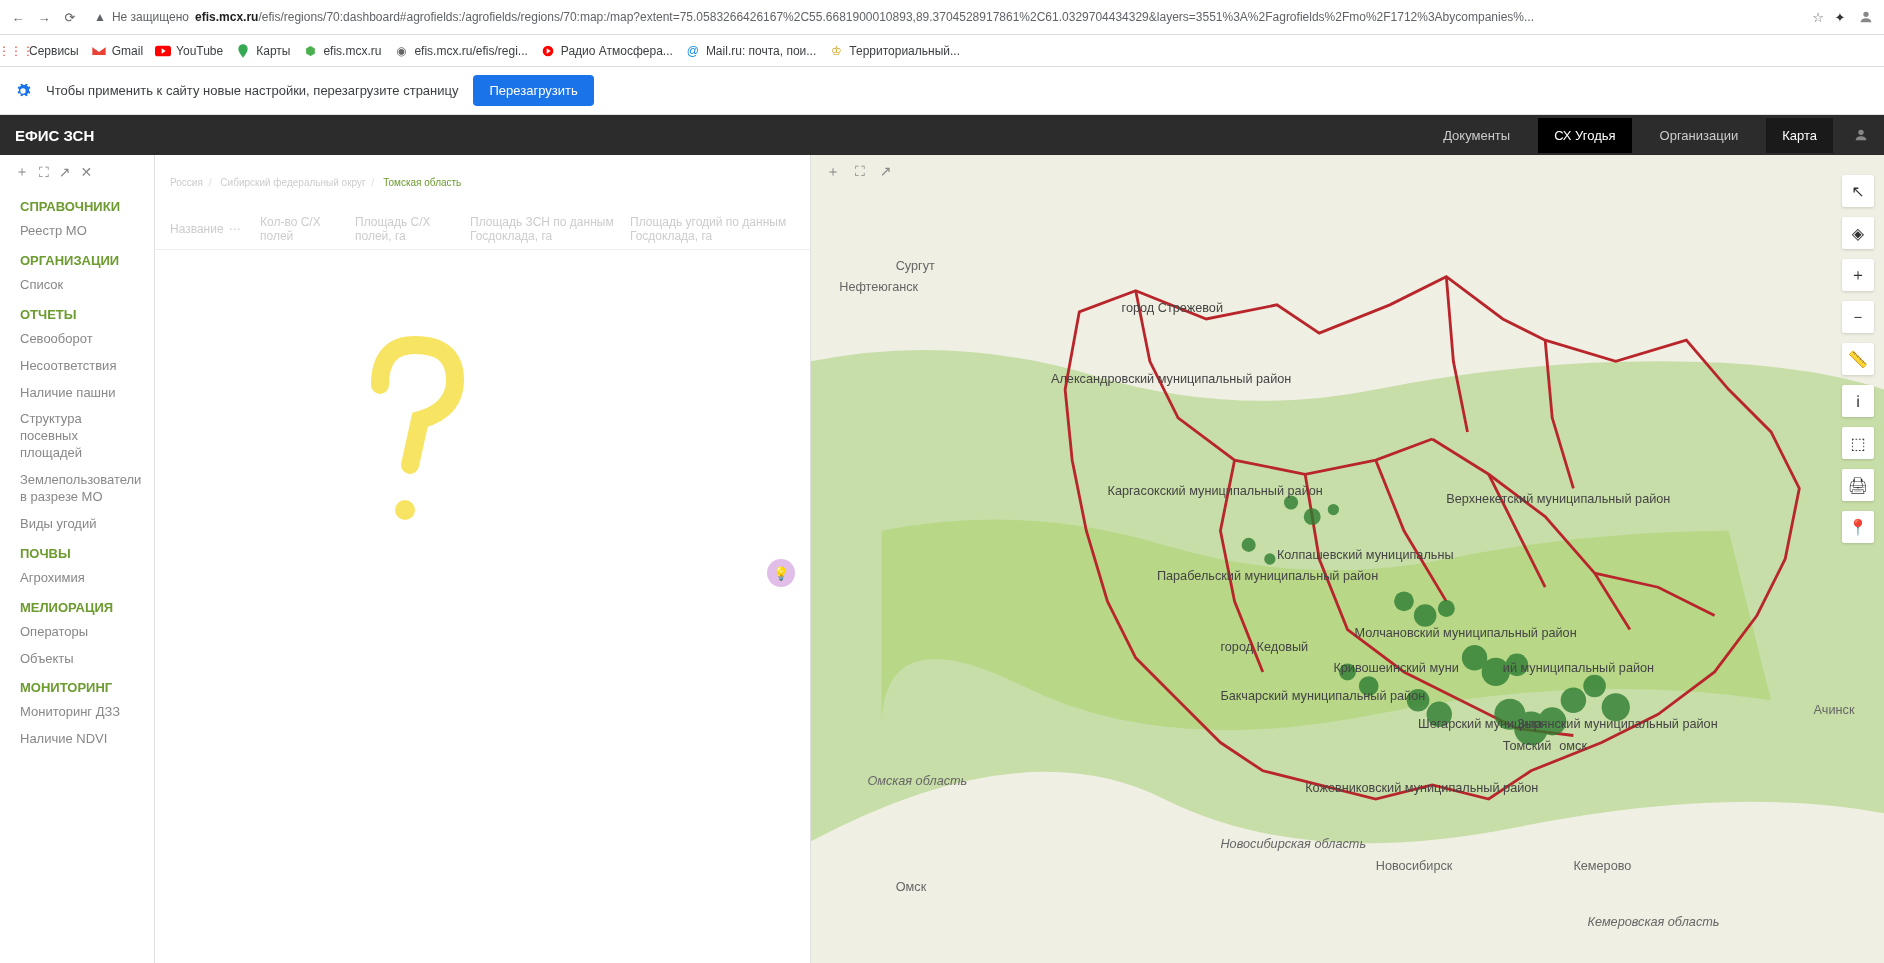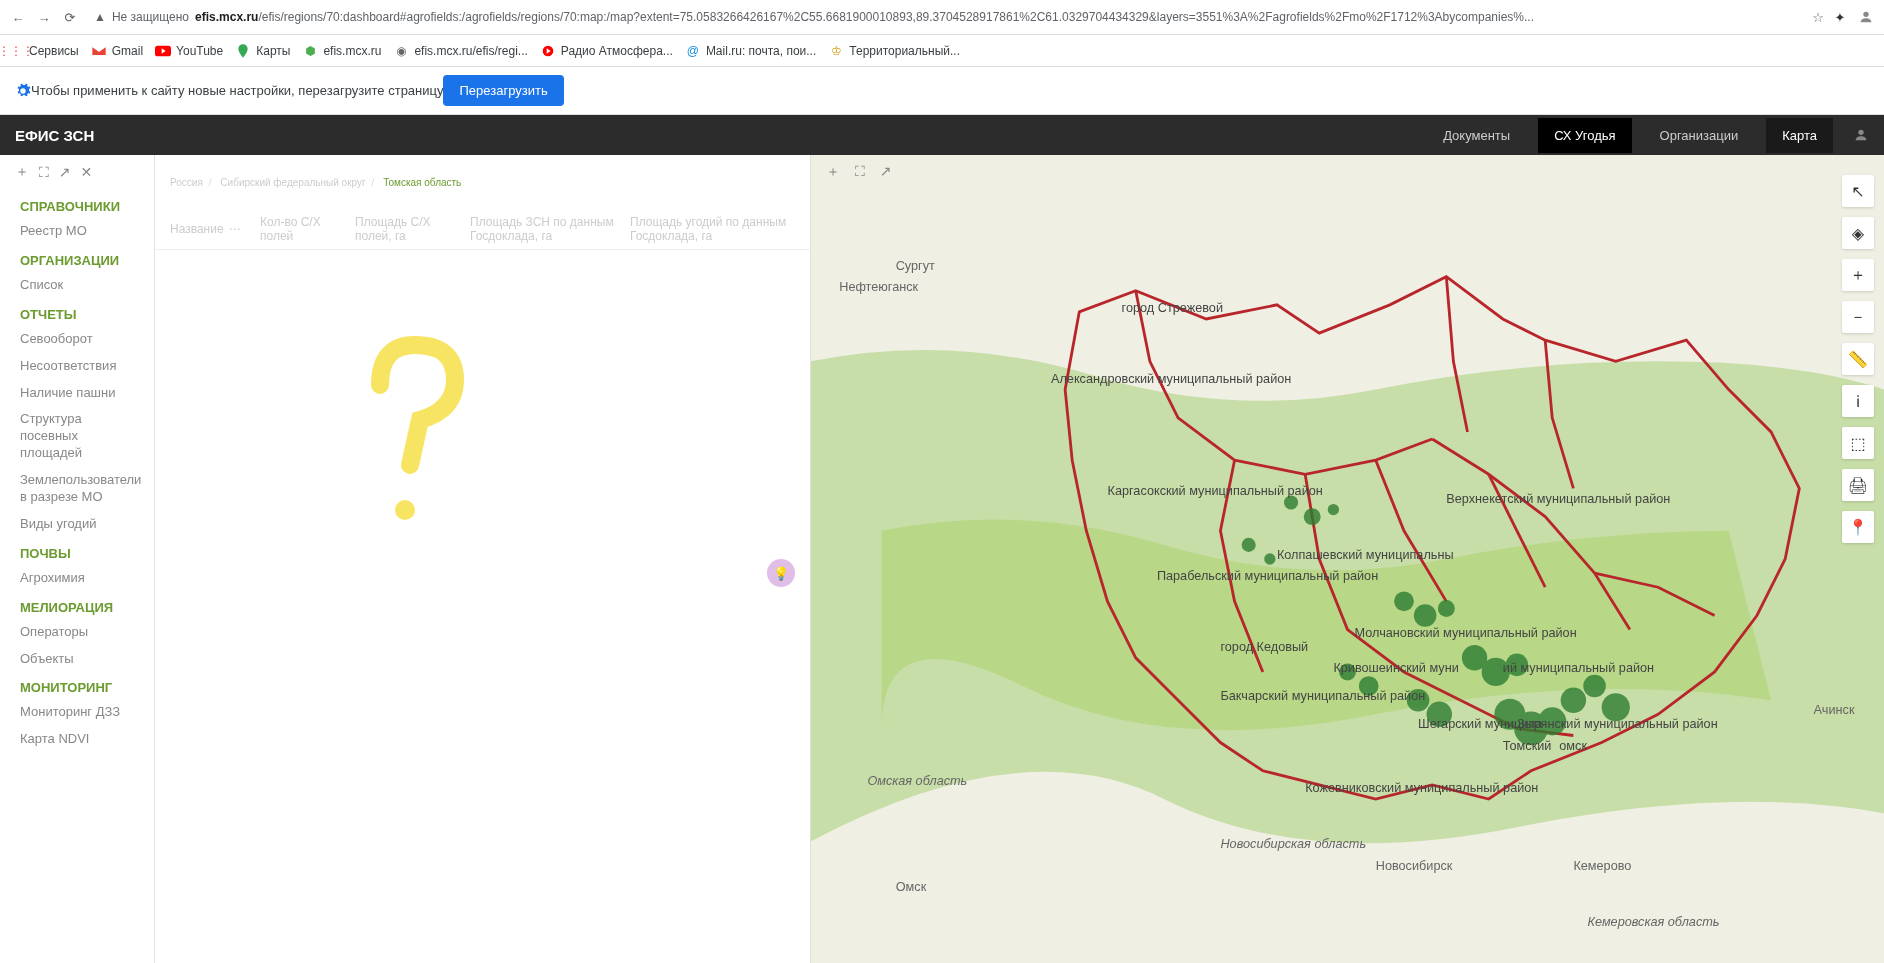--- a/index.html
+++ b/index.html
@@ -8,21 +8,21 @@
 .nav-arrow{width:20px;height:20px;display:flex;align-items:center;justify-content:center;color:#5f6368;cursor:pointer}
 .url-area{flex:1;display:flex;align-items:center;gap:6px;padding:0 8px}
 .url-text{font-size:12px;color:#5f6368;white-space:nowrap;overflow:hidden}
 .url-text b{color:#202124}
 .security-badge{display:flex;align-items:center;gap:4px;font-size:12px;color:#5f6368}
 .star-icon{color:#5f6368}
 .ext-icon{width:20px;height:20px;display:flex;align-items:center;justify-content:center}
 .bookmarks-bar{height:32px;display:flex;align-items:center;padding:0 8px;gap:12px;border-bottom:1px solid #ddd}
 .bm-item{display:flex;align-items:center;gap:5px;font-size:12px;color:#3c4043;cursor:pointer}
 .bm-icon{width:16px;height:16px;display:flex;align-items:center;justify-content:center}
-.info-bar{height:48px;display:flex;align-items:center;padding:0 15px;background:#fff;border-bottom:1px solid #e0e0e0}
+.info-bar{height:48px;display:flex;align-items:center;padding:0 15px;gap:15px;background:#fff;border-bottom:1px solid #e0e0e0}
 .info-gear{color:#1a73e8}
 .info-text{font-size:13px;color:#3c4043}
 .reload-btn{background:#1a73e8;color:#fff;border:none;padding:8px 16px;border-radius:4px;font-size:13px;cursor:pointer}
 .app-header{height:40px;background:#2c2c2c;display:flex;align-items:center;padding:0 15px;color:#fff}
 .app-title{font-size:15px;font-weight:bold}
 .app-nav{margin-left:auto;display:flex;align-items:center;gap:12px}
 .app-nav-item{padding:10px 16px;font-size:13px;color:#ccc;cursor:pointer}
 .app-nav-item.active{background:#000;color:#fff}
 .app-nav-item.dark{background:#1a1a1a;color:#fff}
 .user-icon{margin-left:8px;color:#888}
@@ -177,21 +177,21 @@
     <div class="sb-item">Структура посевных площадей</div>
     <div class="sb-item">Землепользователи в разрезе МО</div>
     <div class="sb-item">Виды угодий</div>
     <div class="sb-section">ПОЧВЫ</div>
     <div class="sb-item">Агрохимия</div>
     <div class="sb-section">МЕЛИОРАЦИЯ</div>
     <div class="sb-item">Операторы</div>
     <div class="sb-item">Объекты</div>
     <div class="sb-section">МОНИТОРИНГ</div>
     <div class="sb-item">Мониторинг ДЗЗ</div>
-    <div class="sb-item">Карта NDVI</div>
+    <div class="sb-item">Наличие NDVI</div>
   </div>
 
   <div class="center-panel">
     <div class="breadcrumb">
       <a>Россия</a><span class="bc-sep">/</span>
       <a>Сибирский федеральный округ</a><span class="bc-sep">/</span>
       <span class="bc-active">Томская область</span>
     </div>
     <div class="table-head">
       <div class="th-col th1">

